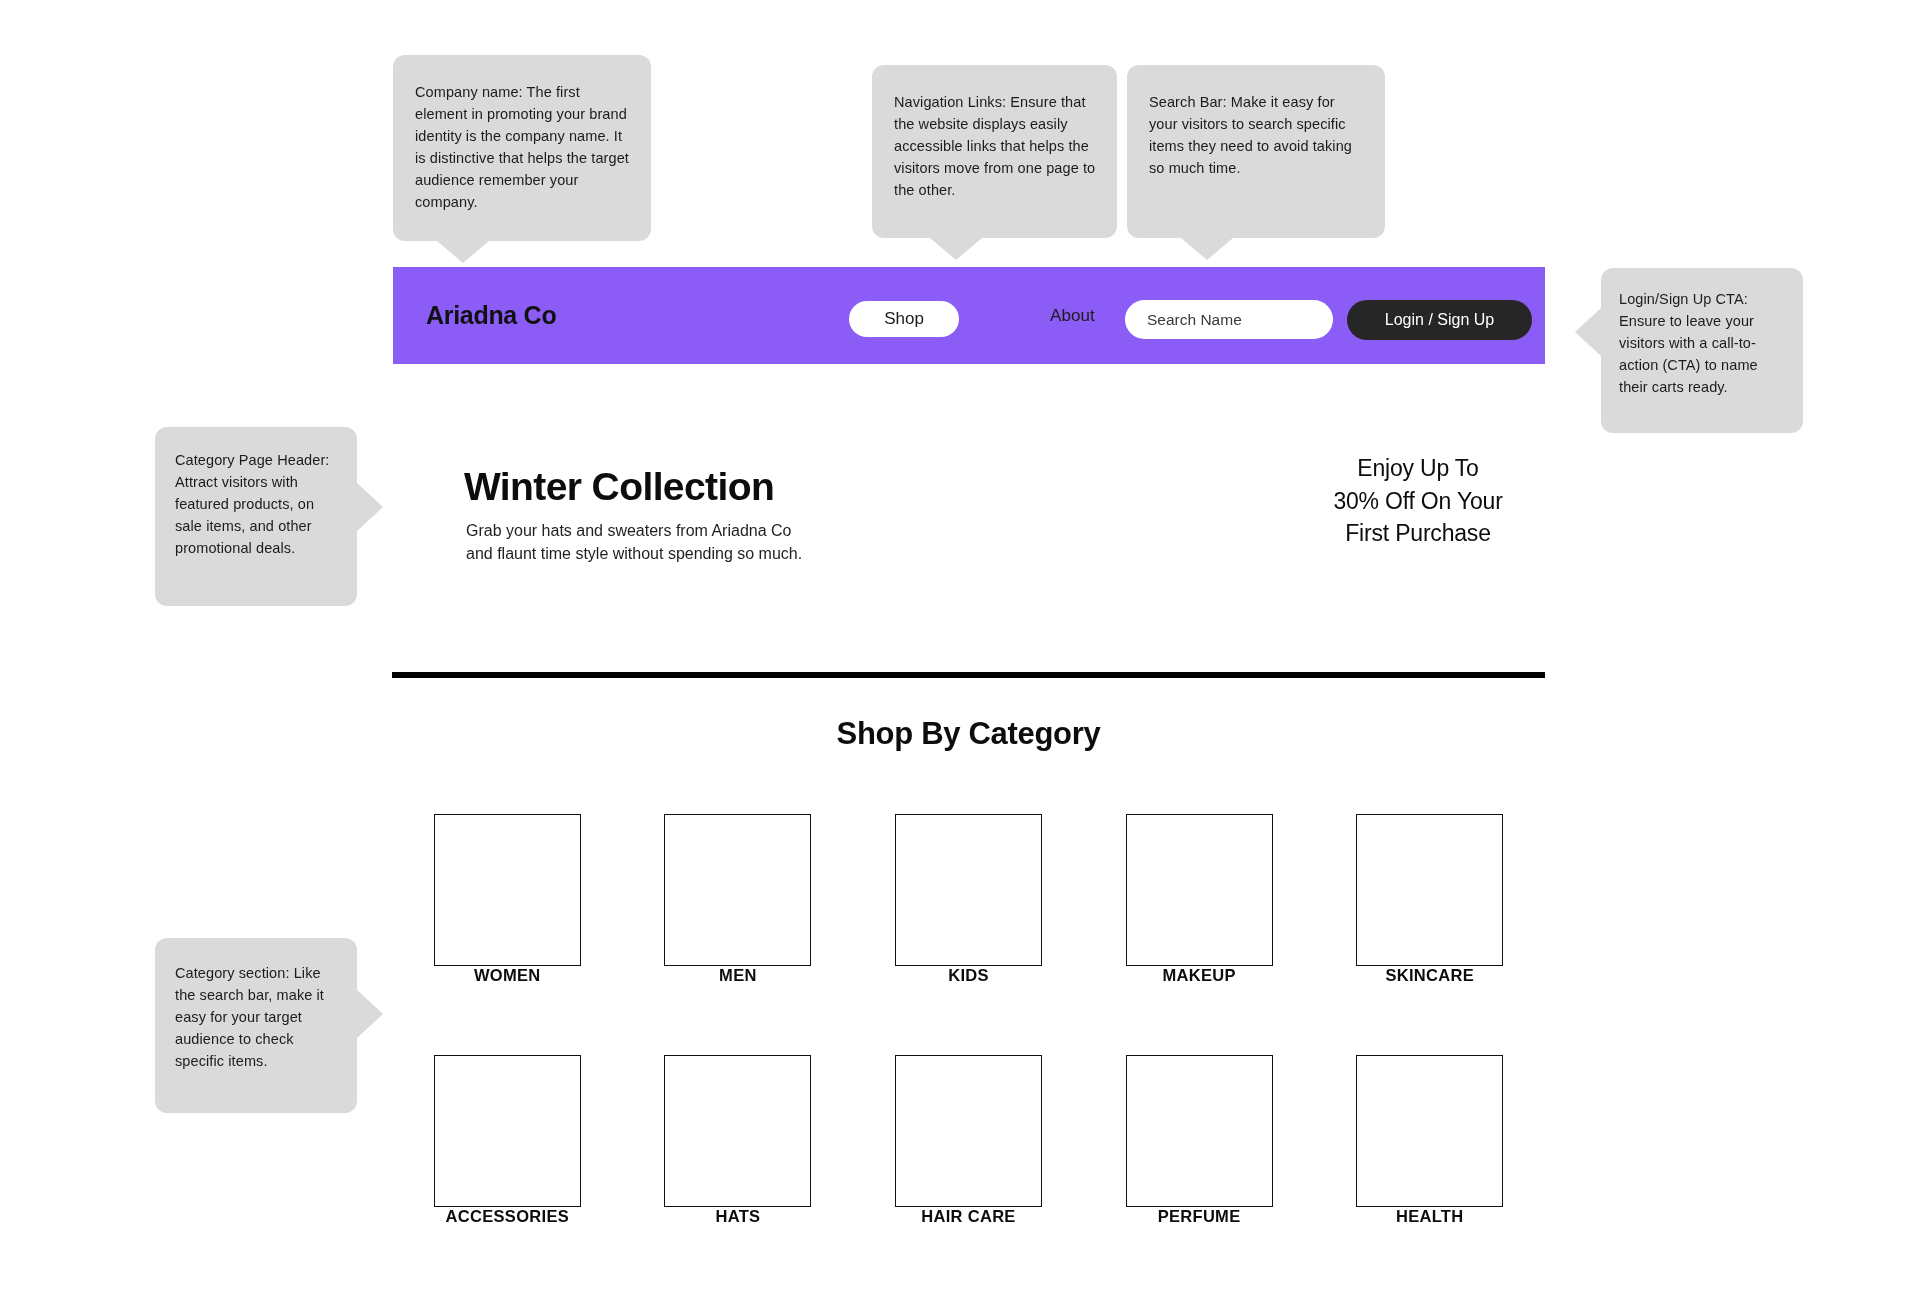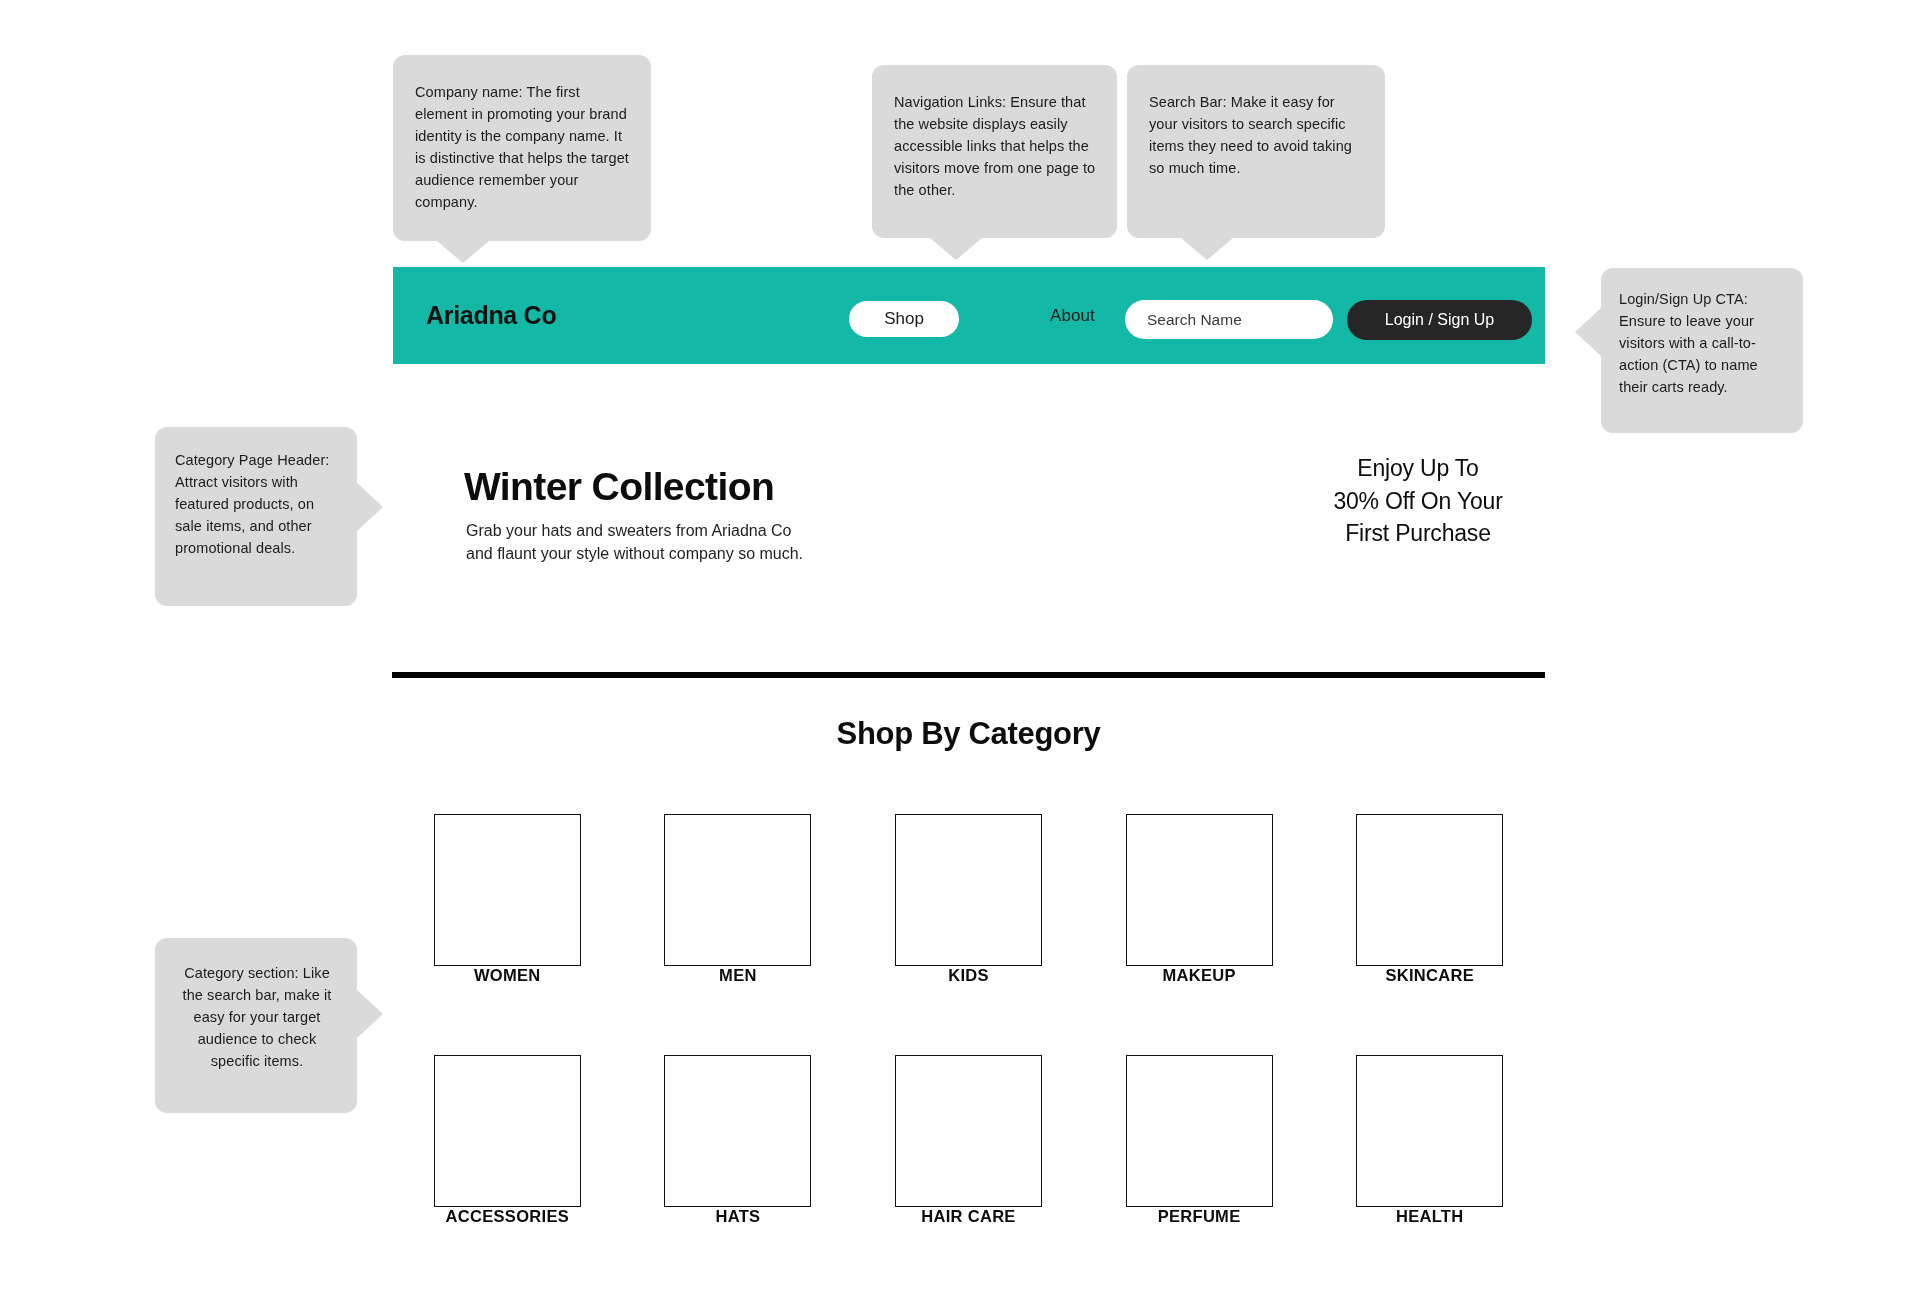--- a/index.html
+++ b/index.html
@@ -63,21 +63,21 @@
     border-right: 26px solid #dadada;
   }
 
   
   #navbar {
     position: absolute;
     left: 393px;
     top: 267px;
     width: 1152px;
     height: 97px;
-    background: #14b8a6;
+    background: #8b5cf6;
     display: flex;
     align-items: center;
   }
   #brand {
     position: absolute;
     left: 33px;
     font-size: 25px;
     font-weight: bold;
     letter-spacing: -0.3px;
     color: #111111;
@@ -244,21 +244,21 @@
   <div class="callout" id="callout-login" style="left:1601px; top:268px; width:202px; height:165px;">
     <div class="ctext" style="left:18px; top:20px;">Login/Sign Up CTA: Ensure to leave your visitors with a call-to-action (CTA) to name their carts ready.</div>
     <div class="tail-left" style="top:40px;"></div>
   </div>
 
   <div class="callout" id="callout-header" style="left:155px; top:427px; width:202px; height:179px;">
     <div class="ctext" style="left:20px; top:22px;">Category Page Header: Attract visitors with featured products, on sale items, and other promotional deals.</div>
     <div class="tail-right" style="top:56px;"></div>
   </div>
 
-  <div class="callout" id="callout-catsection" style="left:155px; top:938px; width:202px; height:175px;text-align:center;">
+  <div class="callout" id="callout-catsection" style="left:155px; top:938px; width:202px; height:175px;">
     <div class="ctext" style="left:20px; top:24px;">Category section: Like the search bar, make it easy for your target audience to check specific items.</div>
     <div class="tail-right" style="top:52px;"></div>
   </div>
 
   <div id="navbar">
     <div id="brand">Ariadna Co</div>
     <a class="navlink" id="link-about">About</a>
     <a class="navlink" id="link-stories">Stories</a>
     <a class="navlink" id="link-deals">Best Deals</a>
   </div>
@@ -266,21 +266,21 @@
   <div id="nav-shop-pill">
     <span>Shop</span>
   </div>
 
   <input id="search-box" type="text" placeholder="Search Name" style="">
 
   <button id="login-btn">Login / Sign Up</button>
 
   <div id="hero-title">Winter Collection</div>
   <div id="hero-sub">Grab your hats and sweaters from Ariadna Co
-and flaunt your style without company so much.</div>
+and flaunt time style without spending so much.</div>
   <div id="promo">Enjoy Up To
 30% Off On Your
 First Purchase</div>
 
   <div id="divider"></div>
 
   <div id="section-title">Shop By Category</div>
 
   <div class="cat-grid" id="cat-row-1">
     <div class="cat-cell">

